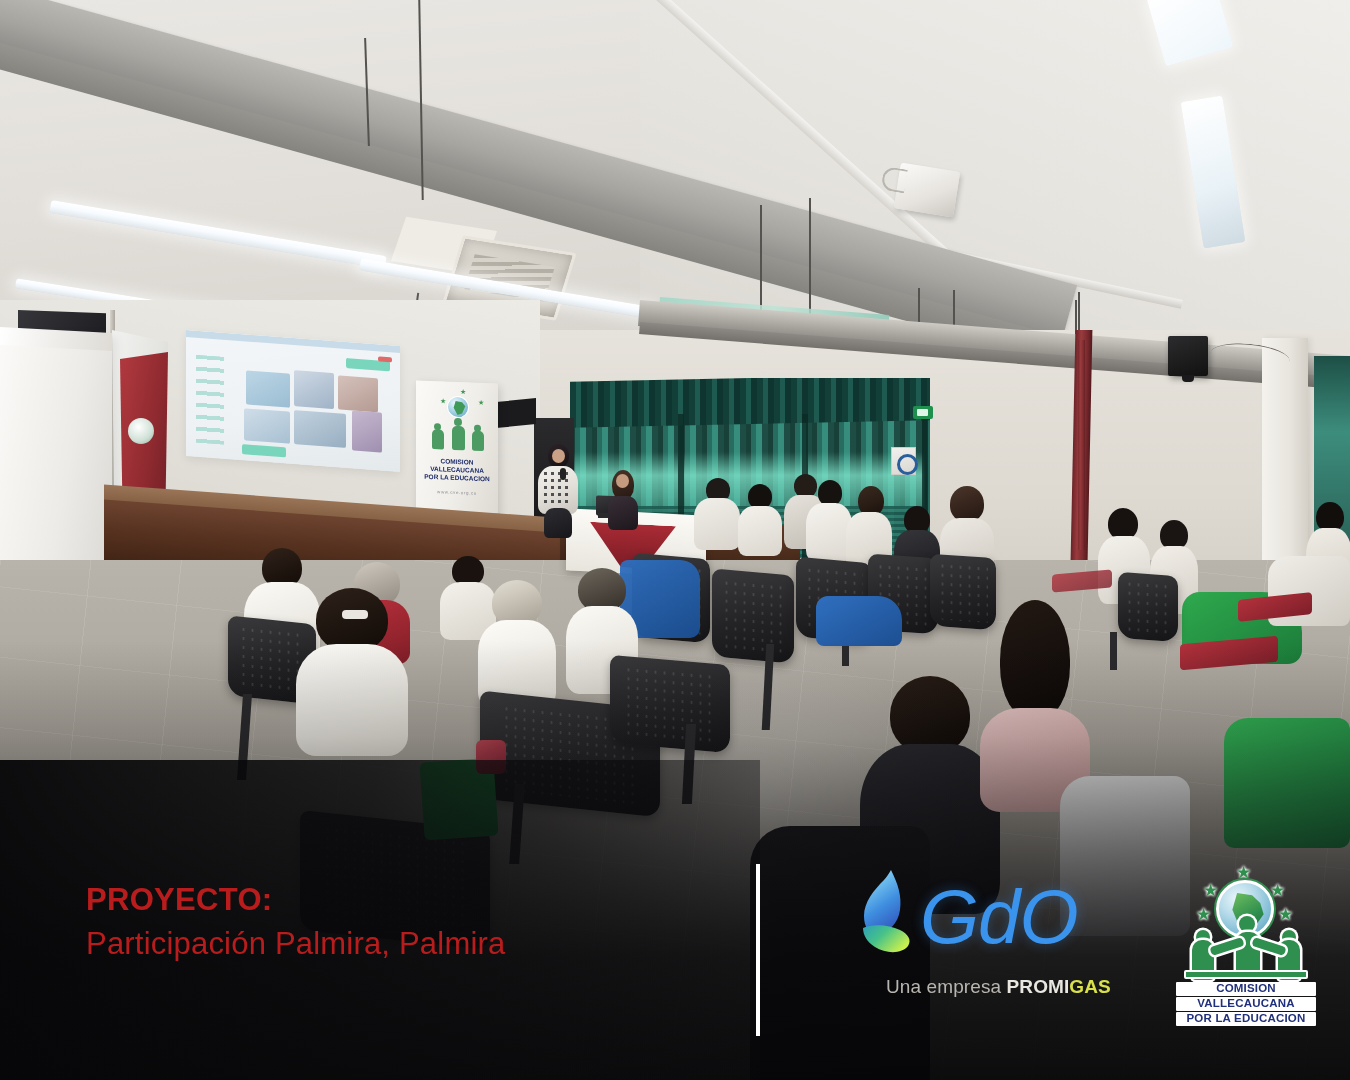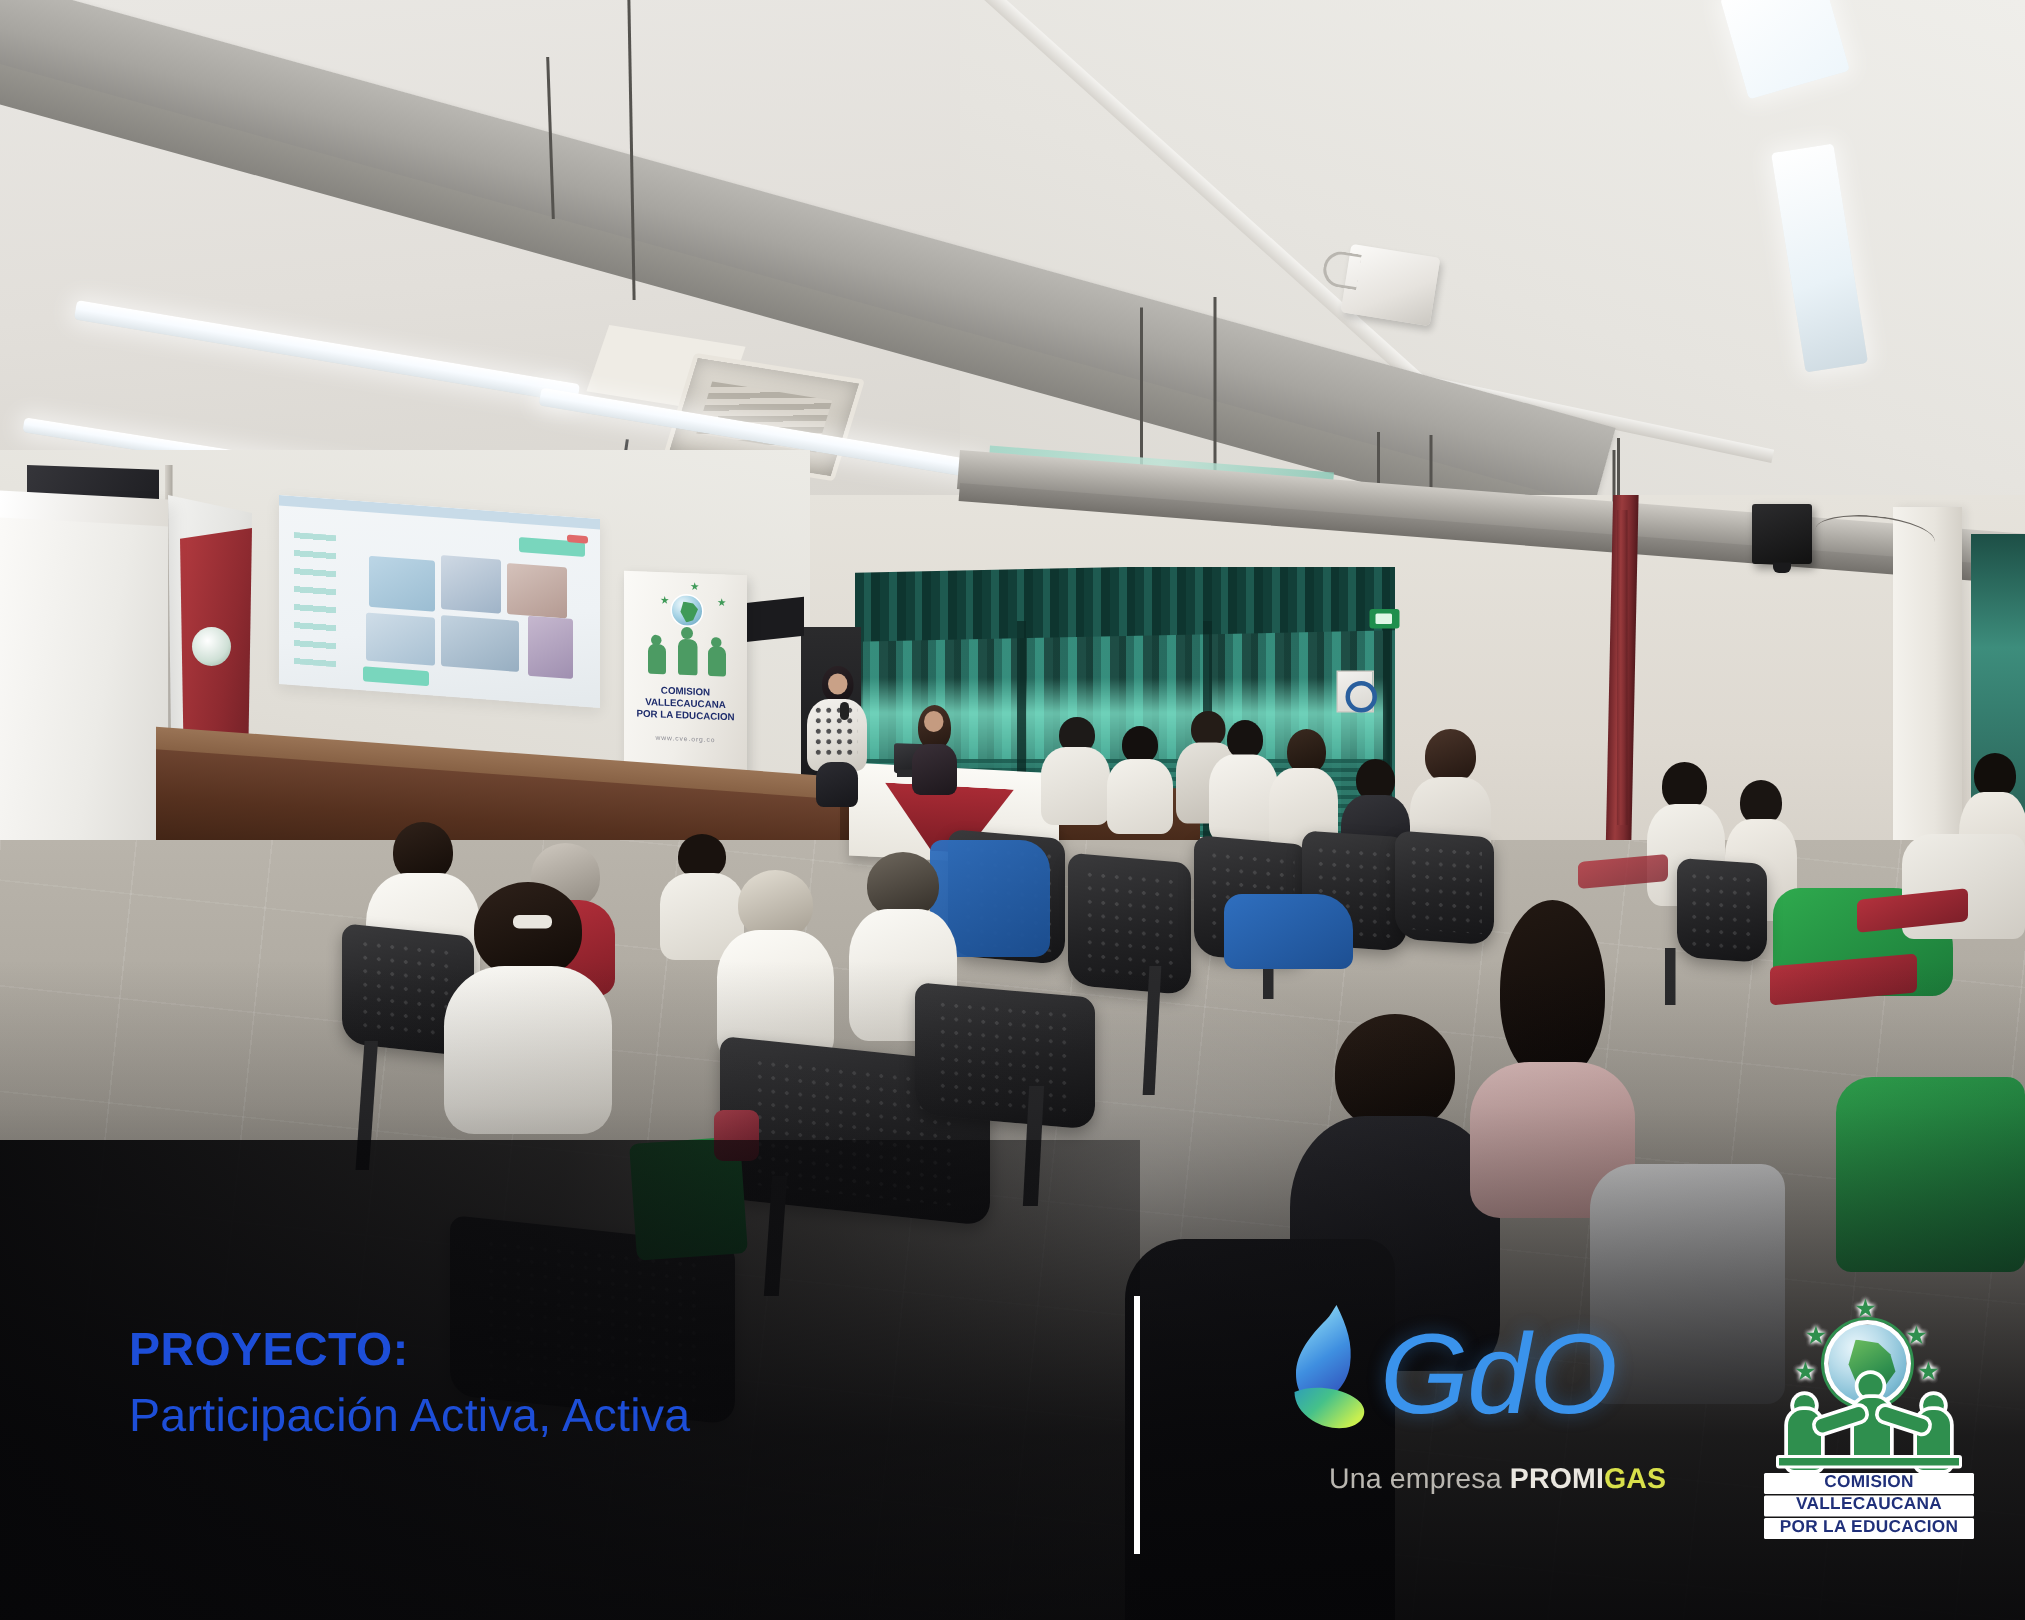--- a/index.html
+++ b/index.html
@@ -338,21 +338,21 @@
   }
   .overlay-corner{
     position:absolute;left:0;top:760px;width:760px;height:320px;
     background:linear-gradient(105deg,rgba(6,6,8,.95) 0%,rgba(8,8,10,.8) 45%,rgba(10,10,12,.35) 100%);
     pointer-events:none;
   }
 
   
   .banner{
     position:absolute; left:86px; top:884px; width:620px;
-    color:#1d4ed8; z-index:40;
+    color:#b91c1c; z-index:40;
   }
   .banner .line1{
     font-size:31px; font-weight:700; letter-spacing:.3px; line-height:1.0;
     margin-bottom:9px;
   }
   .banner .line2,.banner .line3{
     font-size:31px; font-weight:400; letter-spacing:.2px; line-height:1.28;
   }
 
   
@@ -715,21 +715,21 @@
     <div class="person" style="left:1060px;top:776px;width:130px;height:160px">
       <div class="torso" style="left:0;top:0;width:130px;height:160px;background:linear-gradient(160deg,#ececec,#b9b9b9);border-radius:30px 16px 12px 12px"></div>
     </div>
 
     <div class="overlay-bottom"></div>
     <div class="overlay-corner"></div>
   </div>
 
   <div class="banner">
     <div class="line1">PROYECTO:</div>
-    <div class="line2">Participación Activa, Activa</div>
+    <div class="line2">Participación Palmira, Palmira</div>
   </div>
 
   <div class="divider"></div>
 
   <div class="gdo">
     <div class="gdo-row">
       <svg class="gdo-flame" viewBox="0 0 62 100">
         <defs>
           <linearGradient id="fl" x1="0" y1="0" x2="0.4" y2="1">
             <stop offset="0%" stop-color="#bfe9f7"></stop>

